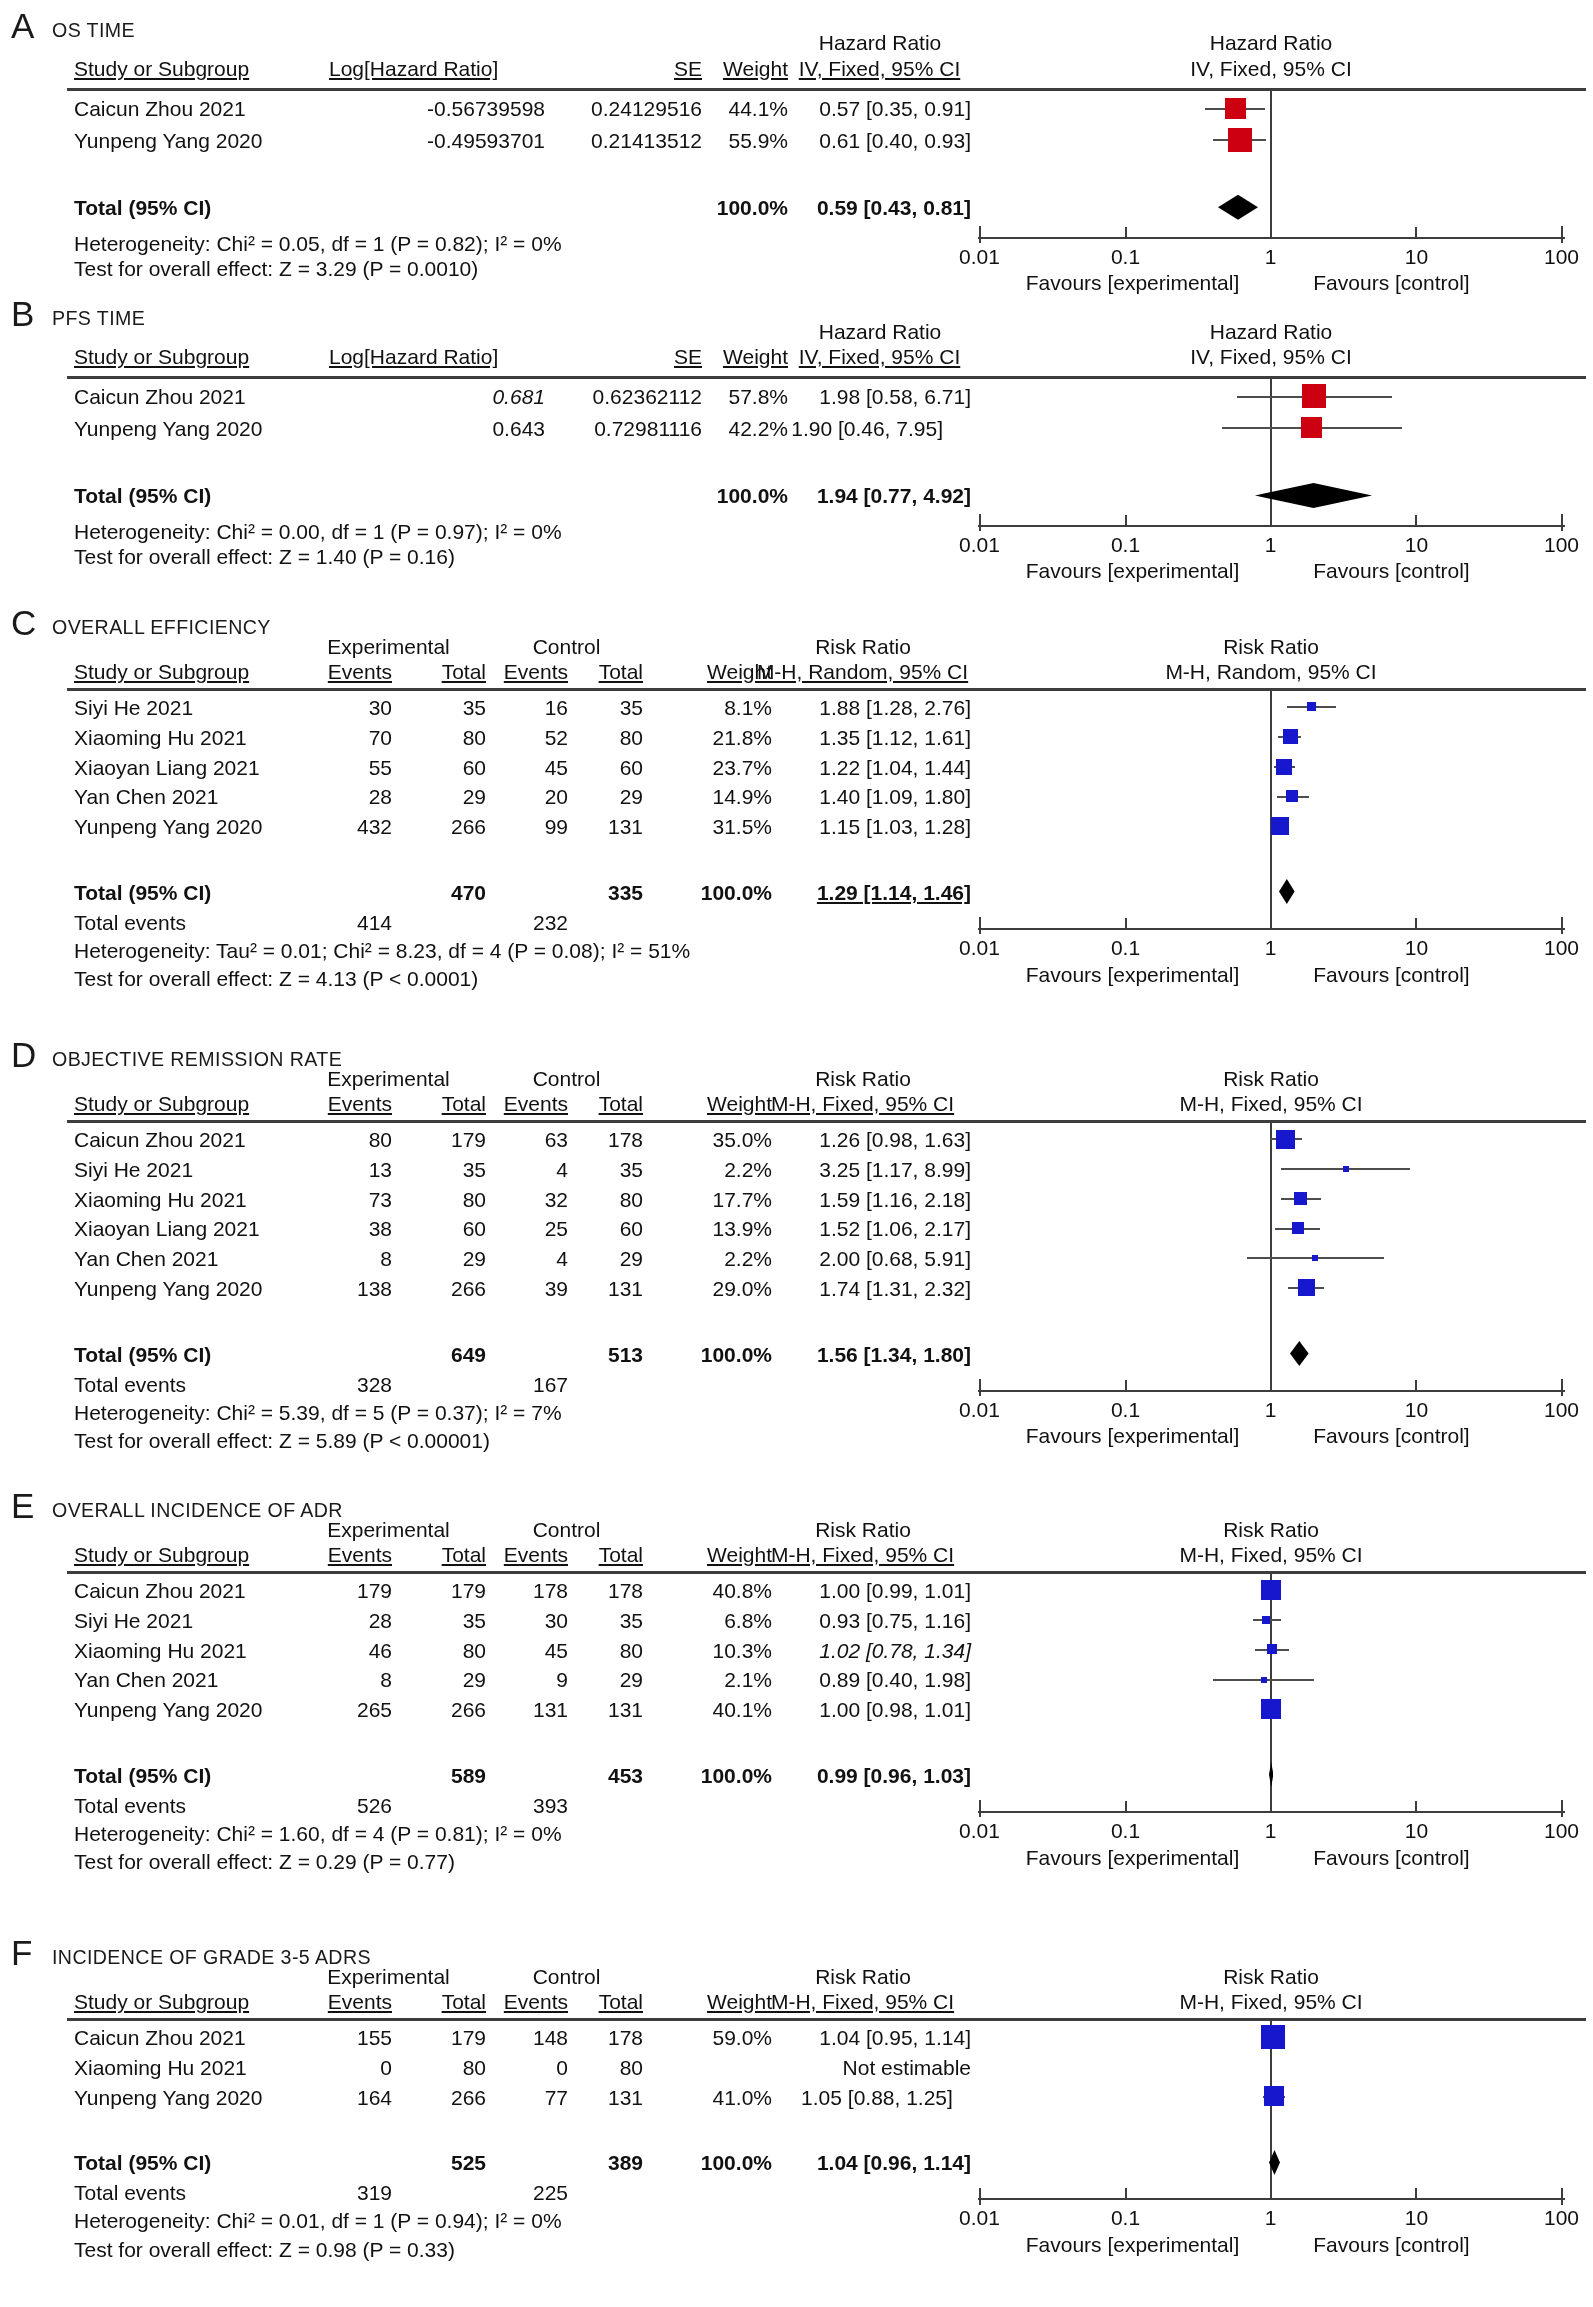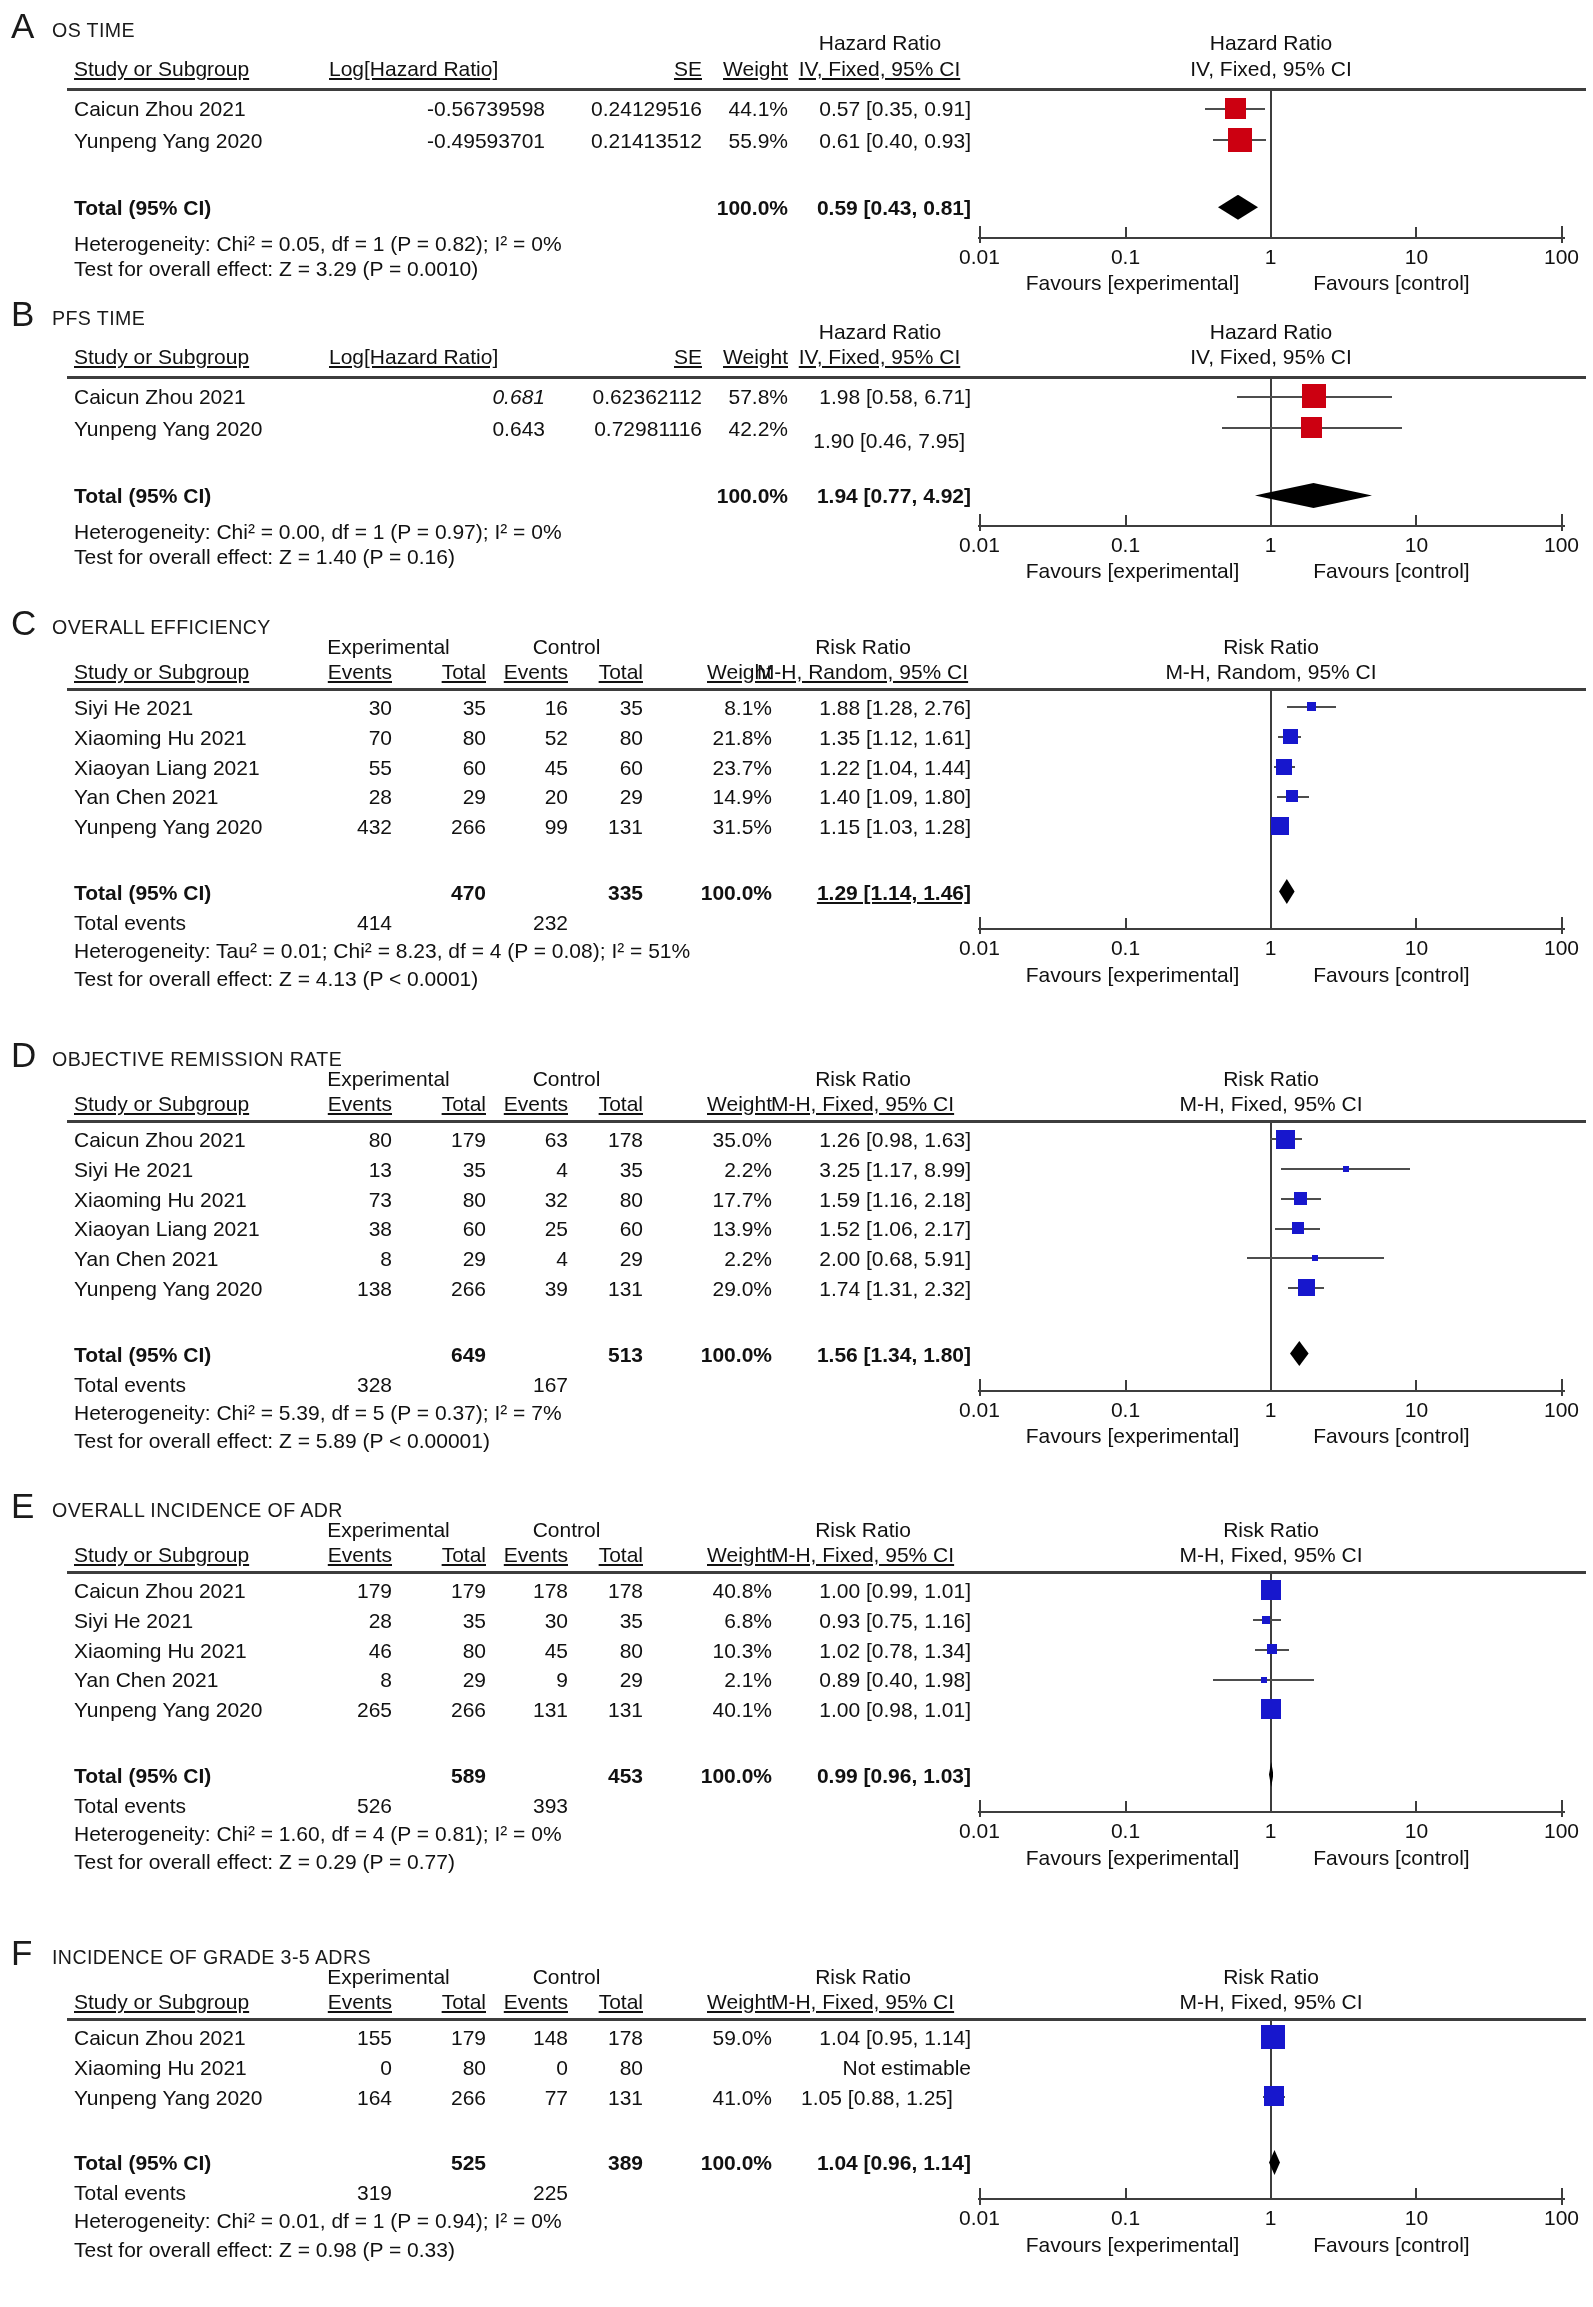--- a/index.html
+++ b/index.html
@@ -109,21 +109,21 @@
         <div class="rule" style="left: 67px; top: 80px; width: 1519px;"></div>
         <div class="cell" style="left: 74px; top: 89px;">Caicun Zhou 2021</div>
         <div class="cell r" style="left: 357px; top: 89px; width: 188px; font-style: italic;">0.681</div>
         <div class="cell r" style="left: 514px; top: 89px; width: 188px;">0.62362112</div>
         <div class="cell r" style="left: 600px; top: 89px; width: 188px;">57.8%</div>
         <div class="cell r" style="left: 783px; top: 89px; width: 188px;">1.98 [0.58, 6.71]</div>
         <div class="cell" style="left: 74px; top: 121px;">Yunpeng Yang 2020</div>
         <div class="cell r" style="left: 357px; top: 121px; width: 188px;">0.643</div>
         <div class="cell r" style="left: 514px; top: 121px; width: 188px;">0.72981116</div>
         <div class="cell r" style="left: 600px; top: 121px; width: 188px;">42.2%</div>
-        <div class="cell r" style="left: 777px; top: 121px; width: 188px; margin-top: 12px;">1.90 [0.46, 7.95]</div>
+        <div class="cell r" style="left: 755px; top: 121px; width: 188px;">1.90 [0.46, 7.95]</div>
         <div class="cell b" style="left: 74px; top: 188px;">Total (95% CI)</div>
         <div class="cell r b" style="left: 600px; top: 188px; width: 188px;">100.0%</div>
         <div class="cell r b" style="left: 783px; top: 188px; width: 188px;">1.94 [0.77, 4.92]</div>
         <div class="cell" style="left: 74px; top: 224px;">Heterogeneity: Chi² = 0.00, df = 1 (P = 0.97); I² = 0%</div>
         <div class="cell" style="left: 74px; top: 249px;">Test for overall effect: Z = 1.40 (P = 0.16)</div>
       </div>
     <div class="plotarea">
         <div class="vline" style="left: 1270px; top: 83px; height: 146px;"></div>
         <div class="whisker" style="left: 1237px; top: 100px; width: 155px;"></div>
         <div class="sq" style="left: 1302px; top: 88px; width: 24px; height: 24px; background: rgb(204, 0, 17);"></div>
@@ -366,21 +366,21 @@
         <div class="cell r" style="left: 380px; top: 121px; width: 188px;">30</div>
         <div class="cell r" style="left: 455px; top: 121px; width: 188px;">35</div>
         <div class="cell r" style="left: 584px; top: 121px; width: 188px;">6.8%</div>
         <div class="cell r" style="left: 783px; top: 121px; width: 188px;">0.93 [0.75, 1.16]</div>
         <div class="cell" style="left: 74px; top: 151px;">Xiaoming Hu 2021</div>
         <div class="cell r" style="left: 204px; top: 151px; width: 188px;">46</div>
         <div class="cell r" style="left: 298px; top: 151px; width: 188px;">80</div>
         <div class="cell r" style="left: 380px; top: 151px; width: 188px;">45</div>
         <div class="cell r" style="left: 455px; top: 151px; width: 188px;">80</div>
         <div class="cell r" style="left: 584px; top: 151px; width: 188px;">10.3%</div>
-        <div class="cell r" style="left: 783px; top: 151px; width: 188px;">1.02 [0.78, 1.34]</div>
+        <div class="cell r" style="left: 783px; top: 151px; width: 188px; font-style: italic;">1.02 [0.78, 1.34]</div>
         <div class="cell" style="left: 74px; top: 180px;">Yan Chen 2021</div>
         <div class="cell r" style="left: 204px; top: 180px; width: 188px;">8</div>
         <div class="cell r" style="left: 298px; top: 180px; width: 188px;">29</div>
         <div class="cell r" style="left: 380px; top: 180px; width: 188px;">9</div>
         <div class="cell r" style="left: 455px; top: 180px; width: 188px;">29</div>
         <div class="cell r" style="left: 584px; top: 180px; width: 188px;">2.1%</div>
         <div class="cell r" style="left: 783px; top: 180px; width: 188px;">0.89 [0.40, 1.98]</div>
         <div class="cell" style="left: 74px; top: 210px;">Yunpeng Yang 2020</div>
         <div class="cell r" style="left: 204px; top: 210px; width: 188px;">265</div>
         <div class="cell r" style="left: 298px; top: 210px; width: 188px;">266</div>

